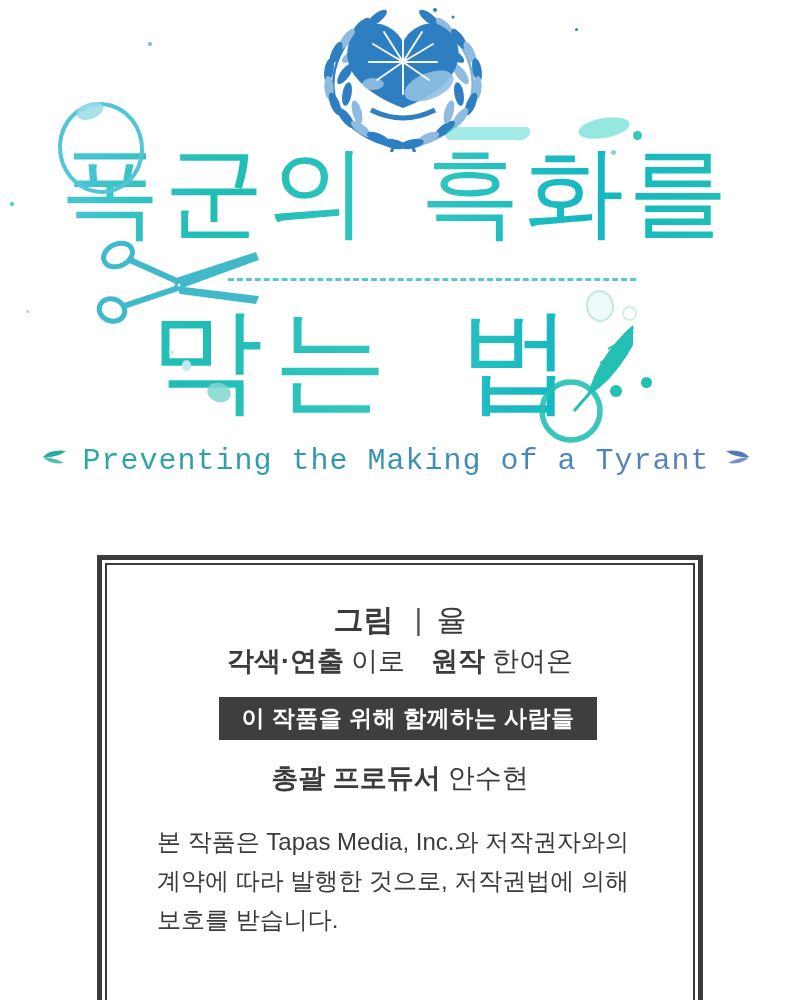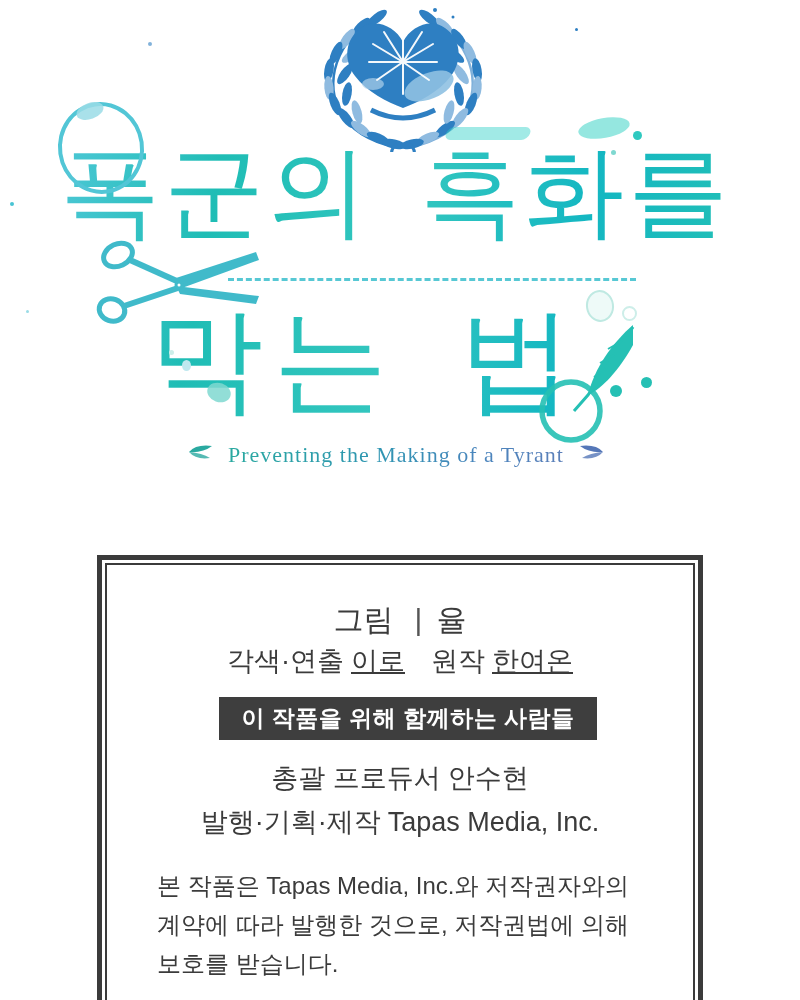--- a/index.html
+++ b/index.html
@@ -18,22 +18,22 @@
       background:linear-gradient(103deg,#5ecbe2 0%,#1fbdb5 28%,#33c6bf 52%,#14b7c2 74%,#27c2b2 100%);
       -webkit-background-clip:text;background-clip:text;
       -webkit-text-fill-color:transparent;color:transparent;}
   }
   .title-line1{top:126px;font-size:100px;letter-spacing:4px;word-spacing:16px;}
   .title-line2{top:284px;font-size:114px;letter-spacing:10px;word-spacing:20px;
                transform:translateX(-30px);}
 
   
   .subtitle{position:absolute;left:0;right:0;top:441px;text-align:center;
-            font-family:Liberation Serif, serif;
-            font-size:22px;letter-spacing:1px;color:#3490ae;}
+            font-family:Liberation Mono, monospace;
+            font-size:30px;letter-spacing:1px;color:#3490ae;}
   @supports (-webkit-background-clip: text) or (background-clip: text){
     .subtitle .sub-text{
       background:linear-gradient(90deg,#2aa9a0 0%,#2f95b2 45%,#4a85bd 75%,#5b7fb9 100%);
       -webkit-background-clip:text;background-clip:text;
       -webkit-text-fill-color:transparent;color:transparent;}
   }
   .subtitle .leaf{display:inline-block;vertical-align:middle;margin:0 14px 6px 14px;}
 
   
   .deco{position:absolute;}
@@ -54,22 +54,22 @@
                 border-radius:50%;}
 
   
   .credits-box{position:absolute;left:97px;top:555px;width:606px;height:480px;
                border:5px solid #3b3b3b;background:#fff;box-sizing:border-box;}
   .credits-inner{border:2px solid #3b3b3b;margin:3px;height:456px;box-sizing:border-box;}
   .credits-content{padding-top:34px;text-align:center;color:#3b3b3b;}
   .c-row1{font-size:30px;line-height:42px;}
   .c-row{font-size:27px;line-height:40px;}
   .t-row{font-size:27px;line-height:44px;}
-  .lbl{font-weight:normal;margin-right:7px;text-align:right;}
-  .val{margin-right:26px;text-decoration:underline;}
+  .lbl{font-weight:bold;margin-right:7px;text-align:right;}
+  .val{margin-right:26px;}
   .val:last-child{margin-right:0;}
   .divider{font-weight:300;color:#555;margin:0 14px;}
   .banner-wrap{margin:16px 0 8px 0;padding-left:16px;}
   .banner{display:inline-block;background:#3e3e3e;color:#ffffff;font-weight:bold;
           font-size:23px;padding:6px 22px;letter-spacing:.5px;}
   .team-block{margin-top:16px;}
   .copyright{margin:22px 50px 0 50px;text-align:left;font-size:24px;
              line-height:39px;color:#3b3b3b;}
 </style>
 </head>
@@ -226,23 +226,20 @@
 
 
         <div class="banner-wrap">
           <div class="banner">이 작품을 위해 함께하는 사람들</div>
         </div>
 
         <div class="team-block">
           <div class="t-row">
             <span class="lbl">총괄 프로듀서</span><span>안수현</span>
           </div>
-          <div class="t-row">
-            <span class="lbl">발행·기획·제작</span><span>Tapas Media, Inc.</span>
-          </div>
         </div>
 
         <p class="copyright">
           <span>본 작품은 Tapas Media, Inc.와 저작권자와의 계약에 따라 발행한 것으로, 저작권법에 의해 보호를 받습니다. </span>
         </p>
 
       </div>
     </div>
   </div>
 

